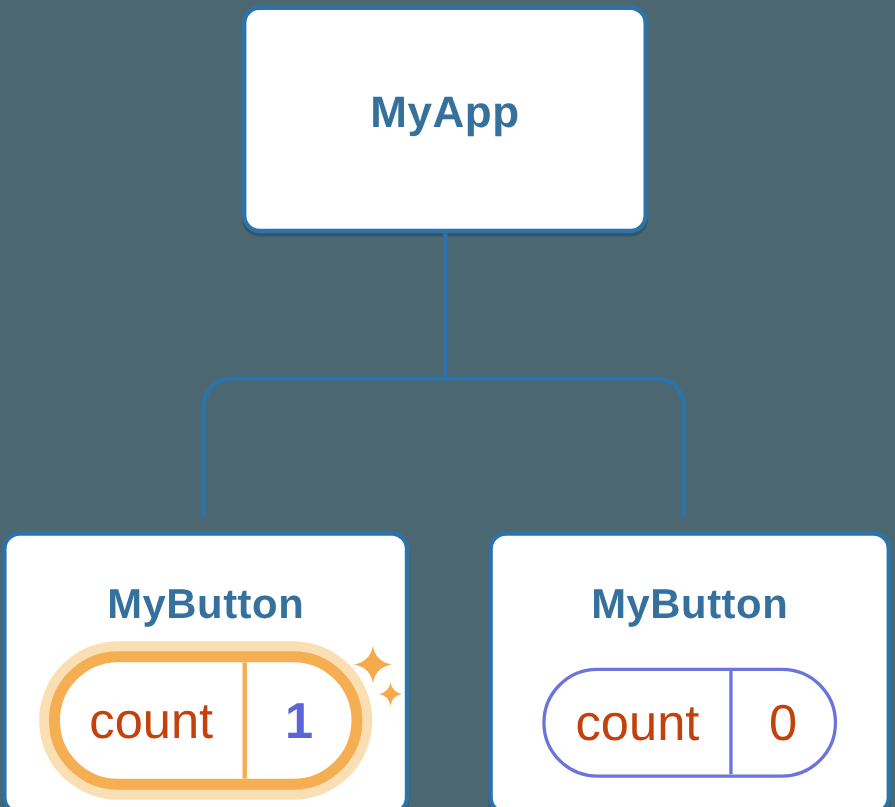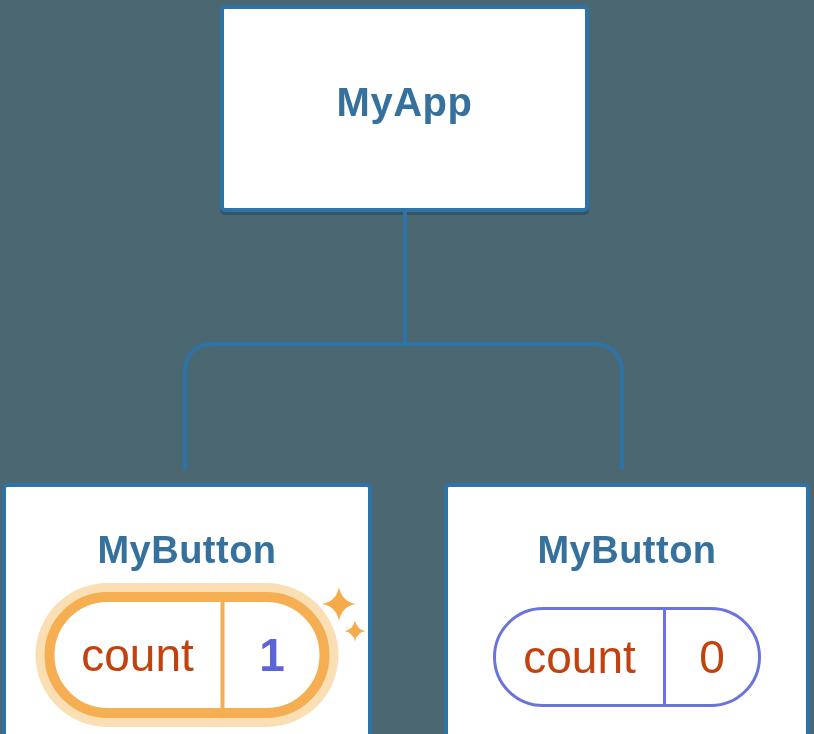--- a/index.html
+++ b/index.html
@@ -13,21 +13,21 @@
     height:734px;
     background:#4B6872;
     overflow:hidden;
   }
   
   .node{
     position:absolute;
     box-sizing:border-box;
     background:#ffffff;
     border:4px solid #2E73A7;
-    border-radius:5px;
+    border-radius:16px;
     box-shadow:0 3px 0 0 rgba(24,62,94,0.45);
   }
   .node-root{
     left:220px; top:5px;
     width:369px; height:207px;
     display:flex; align-items:center; justify-content:center;
     padding-bottom:12px;
   }
   .node-title{
     font-size:40px;

